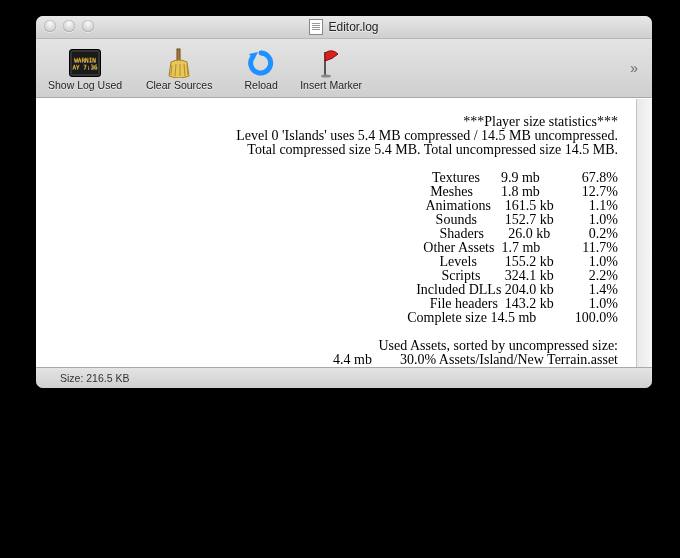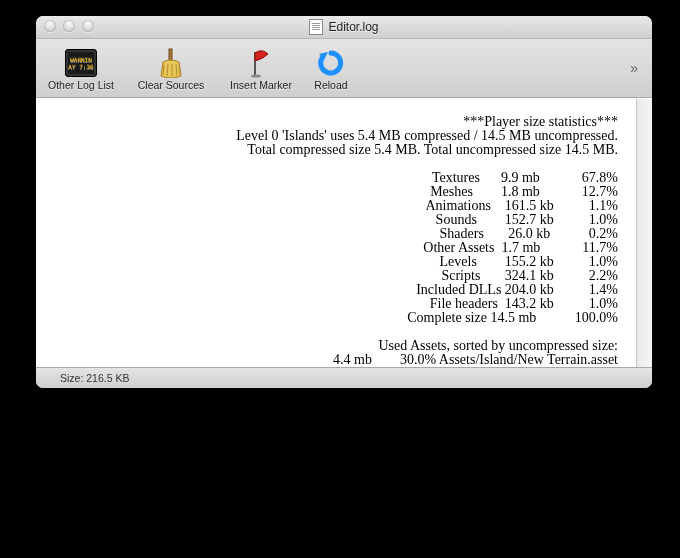--- a/index.html
+++ b/index.html
@@ -180,54 +180,54 @@
   </div>
 
   <div class="toolbar">
     <div class="tool">
       <div class="tool-icon">
         <div class="ic-log">
           <span>WARNIN</span>
           <span>AY 7:36</span>
         </div>
       </div>
-      <span>Other Log List</span>
+      <span>Show Log Used</span>
     </div>
 
 
     <div class="tool" style="min-width:90px;">
       <div class="tool-icon ic-broom">
         <svg width="28" height="30" viewBox="0 0 28 30">
           <rect x="12" y="1" width="3" height="12" fill="#a77a3a" stroke="#6a4a1d"></rect>
           <path d="M6 14 Q14 10 22 14 L24 28 Q14 32 4 28 Z" fill="#e7c65a" stroke="#a8811e"></path>
           <path d="M7 17 L6 27 M11 16 L10 28 M15 16 L15 28 M19 16 L20 28 M22 17 L23 27" stroke="#b38e2e" fill="none"></path>
         </svg>
       </div>
       <span>Clear Sources</span>
     </div>
 
+    <div class="tool" style="min-width:50px;">
+      <div class="tool-icon ic-reload">
+        <svg width="30" height="30" viewBox="0 0 30 30">
+          <path d="M15 5 a10 10 0 1 1 -9 5" fill="none" stroke="#1e90ff" stroke-width="5" stroke-linecap="round"></path>
+          <path d="M3 6 L8 12 L12 4 Z" fill="#1e90ff"></path>
+        </svg>
+      </div>
+      <span>Reload</span>
+    </div>
+
     <div class="tool">
       <div class="tool-icon ic-flag">
         <svg width="26" height="30" viewBox="0 0 26 30">
           <line x1="7" y1="4" x2="7" y2="28" stroke="#555" stroke-width="2"></line>
           <path d="M7 5 Q14 0 20 6 Q15 11 7 13 Z" fill="#d62121" stroke="#8a0f0f"></path>
           <ellipse cx="8" cy="28" rx="5" ry="1.5" fill="#888"></ellipse>
         </svg>
       </div>
       <span>Insert Marker</span>
-    </div>
-
-    <div class="tool" style="min-width:50px;">
-      <div class="tool-icon ic-reload">
-        <svg width="30" height="30" viewBox="0 0 30 30">
-          <path d="M15 5 a10 10 0 1 1 -9 5" fill="none" stroke="#1e90ff" stroke-width="5" stroke-linecap="round"></path>
-          <path d="M3 6 L8 12 L12 4 Z" fill="#1e90ff"></path>
-        </svg>
-      </div>
-      <span>Reload</span>
     </div>
 
     <div class="tool-fill"></div>
     <div class="overflow-chevron">»</div>
   </div>
 
   <div class="content-wrap">
     <div class="content">
       <pre class="log" id="log-pre">***Player size statistics***
 Level 0 'Islands' uses 5.4 MB compressed / 14.5 MB uncompressed.

